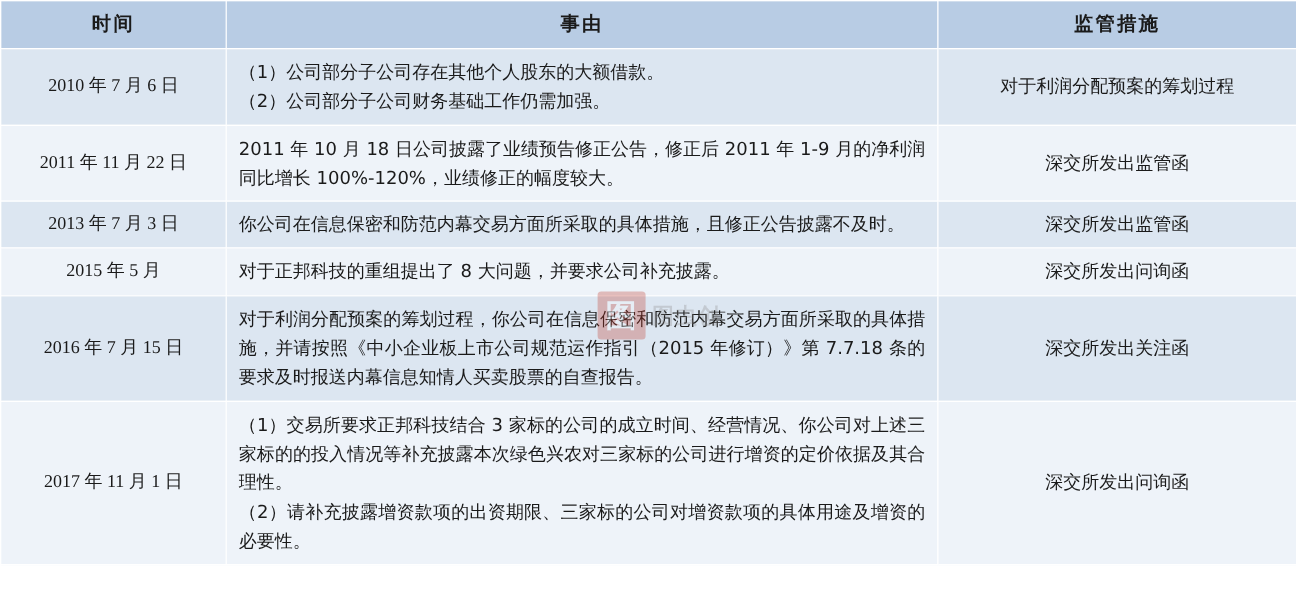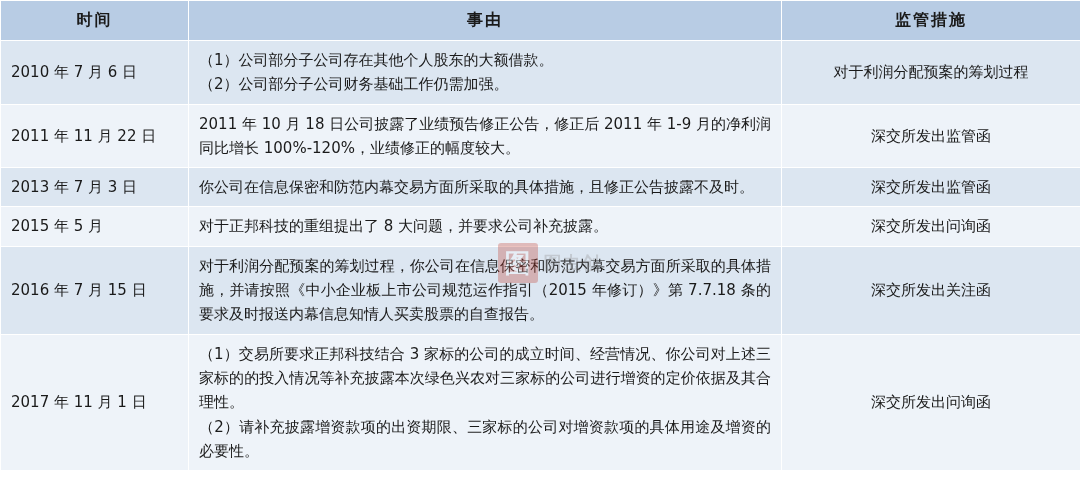--- a/index.html
+++ b/index.html
@@ -41,22 +41,24 @@
     font-size: 15px;
     color: #1a1a1a;
     line-height: 1.62;
     padding: 7px 10px;
     vertical-align: middle;
   }
   tr.odd td { background: #dce6f1; }
   tr.even td { background: #eef3f9; }
 
   td.time {
+    text-align: center;
     white-space: nowrap;
     font-size: 15px;
+    font-family: Liberation Serif, serif;
   }
   td.reason {
     text-align: left;
   }
   td.measure {
     text-align: center;
     white-space: nowrap;
     font-size: 15px;
   }
   .reason p {

